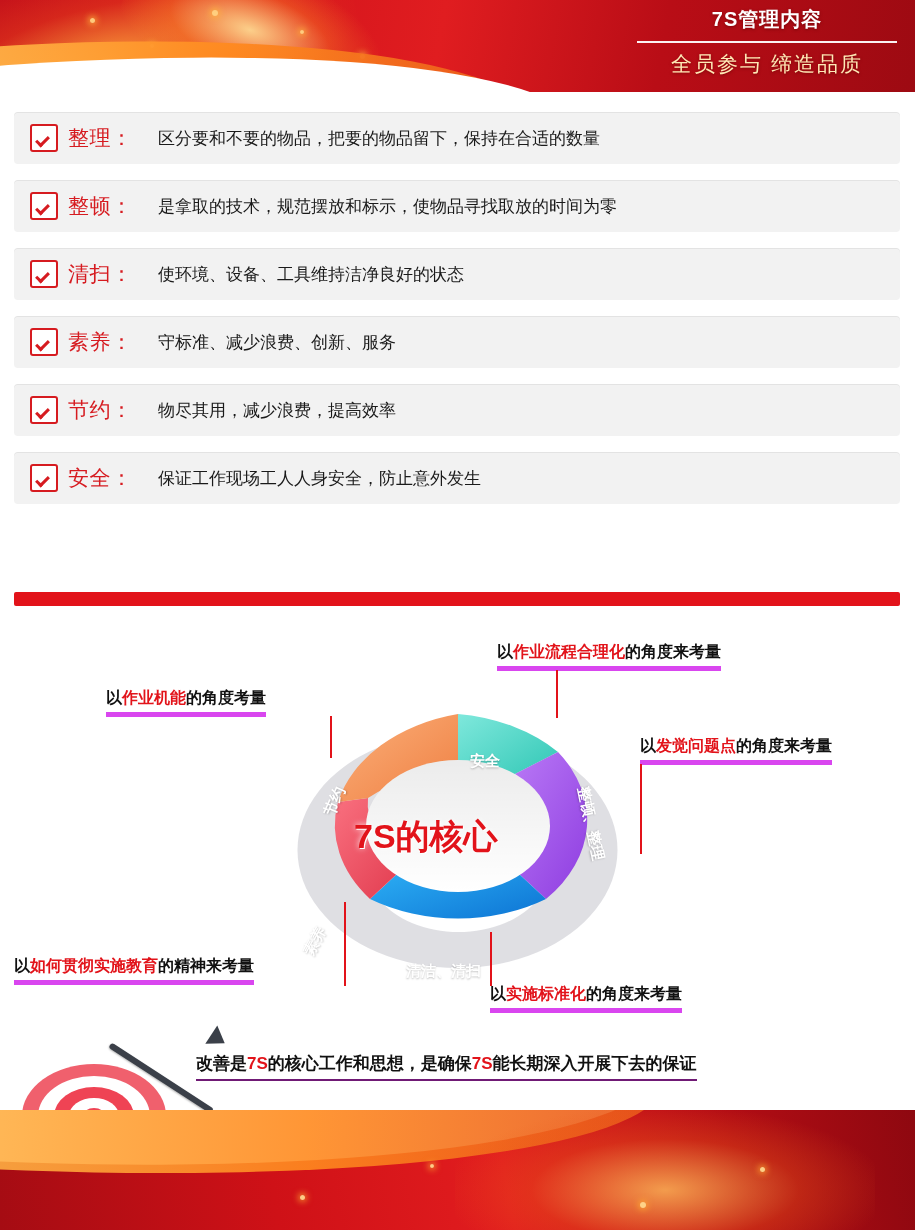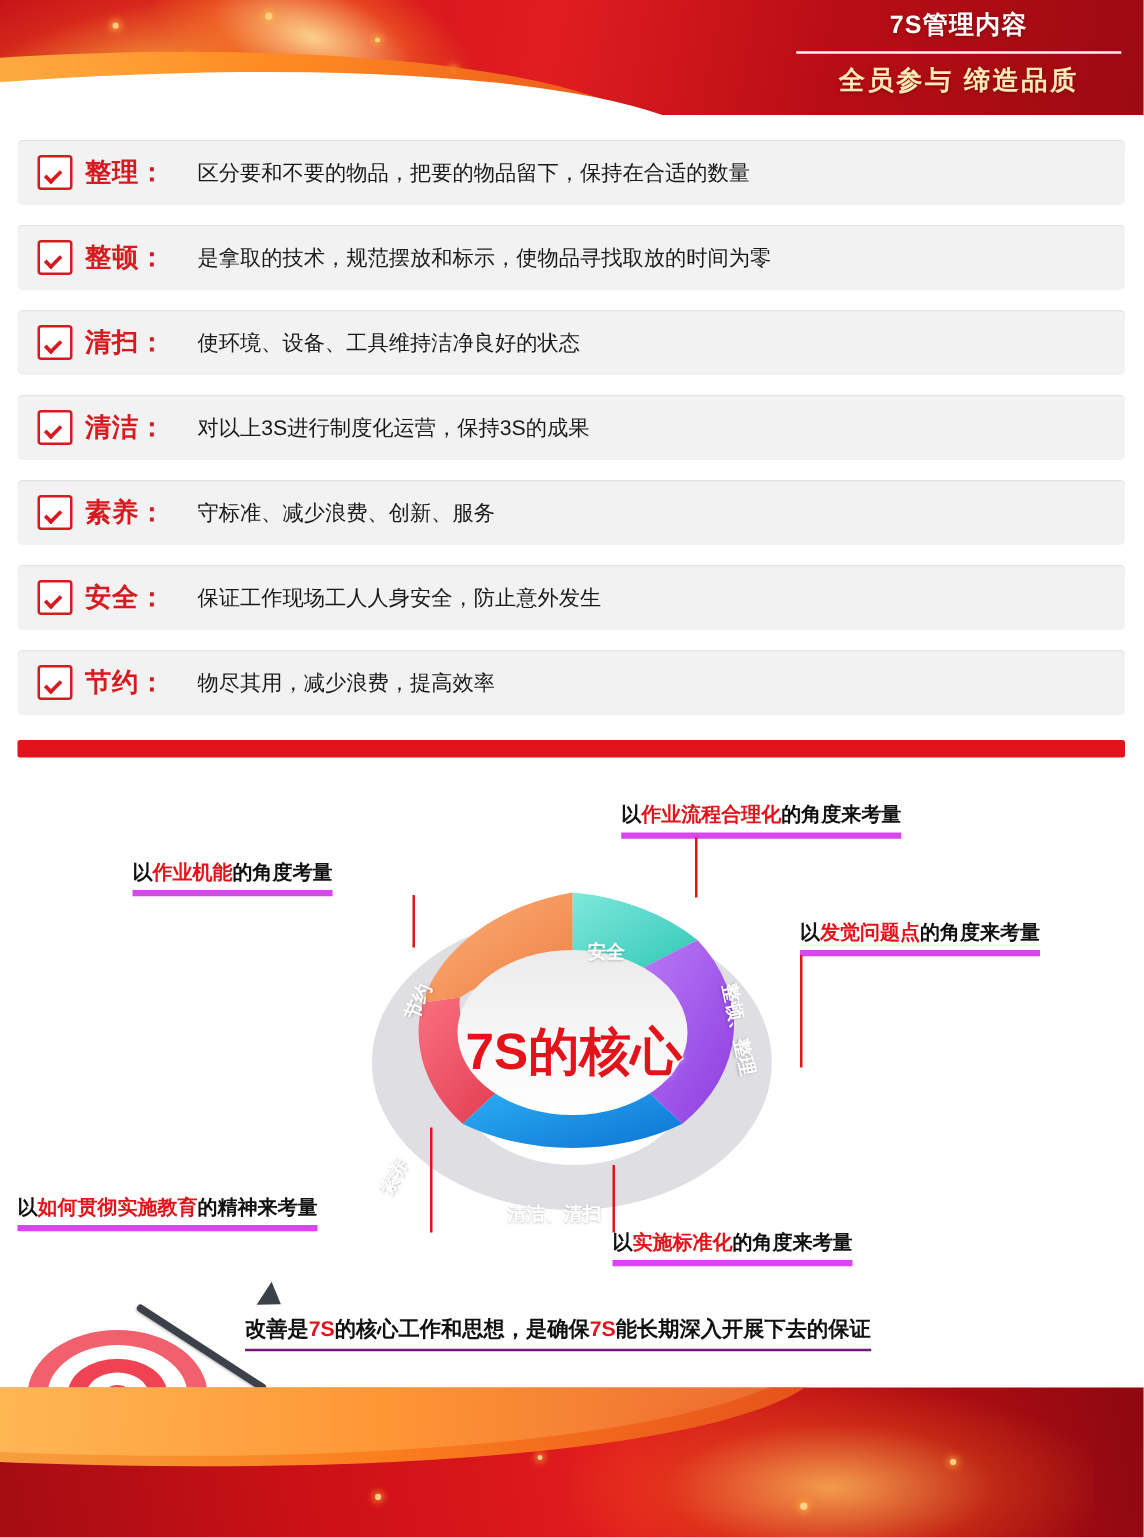--- a/index.html
+++ b/index.html
@@ -43,62 +43,62 @@
     position:absolute;right:18px;top:6px;text-align:center;z-index:6;
   }
   .header .t1{
     color:#ffffff;font-size:20px;font-weight:bold;letter-spacing:1px;
     text-shadow:0 1px 3px rgba(90,0,0,.6);
   }
   .header .rule{
     height:2px;background:#ffffff;margin:8px 0 7px 0;opacity:.95;width:260px;margin-left:auto;
   }
   .header .t2{
-    color:#ffe9b6;font-size:21px;font-weight:bold;letter-spacing:2px;
+    color:#ffe9b6;font-size:21px;font-weight:normal;letter-spacing:2px;
     text-shadow:0 1px 3px rgba(90,0,0,.6);
   }
 
   
   .list{position:absolute;left:14px;top:112px;width:886px;}
   .row{
     position:relative;height:52px;margin-bottom:16px;background:#f2f2f2;
     border-radius:4px;display:flex;align-items:center;
     box-shadow:0 1px 0 rgba(0,0,0,.06) inset;
   }
   .row .chk{
     width:24px;height:24px;margin-left:16px;margin-right:10px;flex:0 0 auto;
     border:2px solid #d61b20;border-radius:3px;background:#ffffff;position:relative;
   }
   .row .chk:after{
     content:"";position:absolute;left:4px;top:10px;width:10px;height:5px;
     border-left:3px solid #d61b20;border-bottom:3px solid #d61b20;
     transform:rotate(-45deg);
   }
   .row .term{
-    color:#d61b20;font-size:21px;font-weight:bold;flex:0 0 auto;
+    color:#d61b20;font-size:21px;font-weight:normal;flex:0 0 auto;
     min-width:84px;letter-spacing:.5px;
   }
   .row .desc{
     color:#1a1a1a;font-size:17px;font-weight:normal;margin-left:6px;
   }
 
   .divider{
     position:absolute;left:14px;top:592px;width:886px;height:14px;background:#e2131a;border-radius:2px;
   }
 
   
   .diagram{position:absolute;left:0;top:614px;width:915px;height:470px;}
 
   .donut{
     position:absolute;left:258px;top:60px;width:400px;height:330px;
   }
   .donut svg{position:absolute;left:0;top:0;}
   .center-label{
-    position:absolute;left:96px;top:140px;width:210px;text-align:center;
-    color:#e2131a;font-size:41px;font-weight:bold;
+    position:absolute;left:96px;top:140px;width:210px;text-align:left;
+    color:#e2131a;font-size:34px;font-weight:bold;
     text-shadow:1px 1px 0 #ffffff, 0 0 6px rgba(255,255,255,.9);
   }
   .seg-label{
     position:absolute;color:#ffffff;font-size:15px;font-weight:bold;
     text-shadow:0 1px 2px rgba(0,0,0,.25);white-space:nowrap;
   }
 
   .callout{position:absolute;font-size:16px;font-weight:bold;color:#111;white-space:nowrap;}
   .callout .hl{color:#e2131a;}
   .callout.under{border-bottom:5px solid #d946ef;padding-bottom:3px;}
@@ -186,42 +186,37 @@
     <span class="term">整顿：</span>
     <span class="desc">是拿取的技术，规范摆放和标示，使物品寻找取放的时间为零</span>
   </div>
 
   <div class="row">
     <span class="chk"></span>
     <span class="term">清扫：</span>
     <span class="desc">使环境、设备、工具维持洁净良好的状态</span>
   </div>
 
-  <div class="row">
-    <span class="chk"></span>
-    <span class="term">清洁：</span>
-    <span class="desc">对以上3S进行制度化运营，保持3S的成果</span>
-  </div>
 
   <div class="row">
     <span class="chk"></span>
     <span class="term">素养：</span>
     <span class="desc">守标准、减少浪费、创新、服务</span>
   </div>
 
   <div class="row">
     <span class="chk"></span>
+    <span class="term">节约：</span>
+    <span class="desc">物尽其用，减少浪费，提高效率</span>
+  </div>
+
+  <div class="row">
+    <span class="chk"></span>
     <span class="term">安全：</span>
     <span class="desc">保证工作现场工人人身安全，防止意外发生</span>
-  </div>
-
-  <div class="row">
-    <span class="chk"></span>
-    <span class="term">节约：</span>
-    <span class="desc">物尽其用，减少浪费，提高效率</span>
   </div>
 
 </div>
 
 <div class="divider"></div>
 
 <div class="diagram">
 
   <div class="donut">
     <svg width="400" height="330" viewBox="0 0 400 330">

